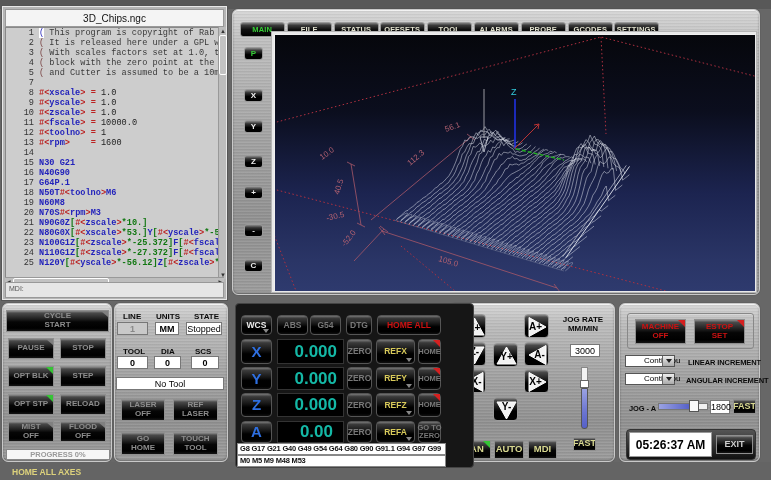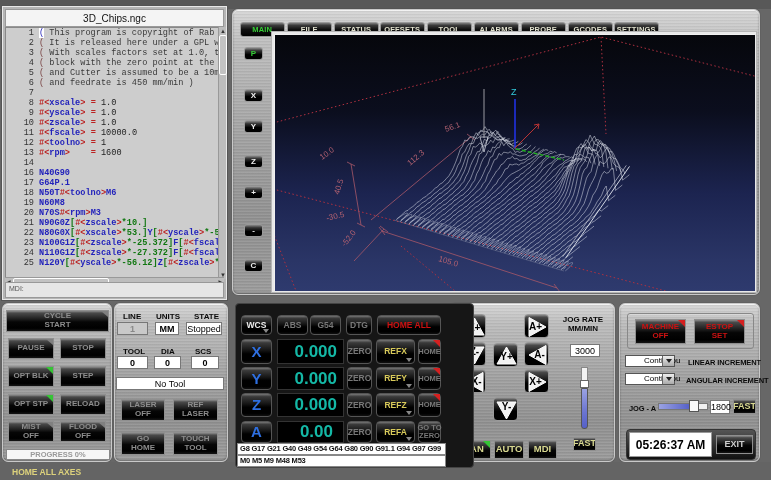--- a/index.html
+++ b/index.html
@@ -128,29 +128,29 @@
 <div class="abs" style="left:0;top:0;width:771px;height:9px;background:#585858"></div>
 
 <div class="abs" id="editor">
   <div id="etitle">3D_Chips.ngc</div>
   <div id="ecode">
       <div class="cl"><span class="ln">1</span><span class="ct"><i class="cur">(</i><i class="c"> This program is copyright of Rab G</i></span></div>
 <div class="cl"><span class="ln">2</span><span class="ct"><i class="p">(</i><i class="c"> It is released here under a GPL wi</i></span></div>
 <div class="cl"><span class="ln">3</span><span class="ct"><i class="p">(</i><i class="c"> With scales factors set at 1.0, th</i></span></div>
 <div class="cl"><span class="ln">4</span><span class="ct"><i class="p">(</i><i class="c"> block with the zero point at the c</i></span></div>
 <div class="cl"><span class="ln">5</span><span class="ct"><i class="p">(</i><i class="c"> and Cutter is assumed to be a 10mm</i></span></div>
-<div class="cl"><span class="ln">6</span><span class="ct"><i class="p">(</i><i class="c"> and feedrate is 450 mm/min )</i></span></div>
 <div class="cl"><span class="ln">7</span><span class="ct"></span></div>
 <div class="cl"><span class="ln">8</span><span class="ct"><i class="r">#&lt;</i><i class="b">xscale</i><i class="r">&gt;</i><i class="k"> </i><i class="r">=</i><i class="k"> 1.0</i></span></div>
 <div class="cl"><span class="ln">9</span><span class="ct"><i class="r">#&lt;</i><i class="b">yscale</i><i class="r">&gt;</i><i class="k"> </i><i class="r">=</i><i class="k"> 1.0</i></span></div>
 <div class="cl"><span class="ln">10</span><span class="ct"><i class="r">#&lt;</i><i class="b">zscale</i><i class="r">&gt;</i><i class="k"> </i><i class="r">=</i><i class="k"> 1.0</i></span></div>
 <div class="cl"><span class="ln">11</span><span class="ct"><i class="r">#&lt;</i><i class="b">fscale</i><i class="r">&gt;</i><i class="k"> </i><i class="r">=</i><i class="k"> 10000.0</i></span></div>
 <div class="cl"><span class="ln">12</span><span class="ct"><i class="r">#&lt;</i><i class="b">toolno</i><i class="r">&gt;</i><i class="k"> </i><i class="r">=</i><i class="k"> 1</i></span></div>
 <div class="cl"><span class="ln">13</span><span class="ct"><i class="r">#&lt;</i><i class="b">rpm</i><i class="r">&gt;</i><i class="k">    </i><i class="r">=</i><i class="k"> 1600</i></span></div>
 <div class="cl"><span class="ln">14</span><span class="ct"></span></div>
+<div class="cl"><span class="ln">15</span><span class="ct"><i class="b">N30 G21</i></span></div>
 <div class="cl"><span class="ln">16</span><span class="ct"><i class="b">N40G90</i></span></div>
 <div class="cl"><span class="ln">17</span><span class="ct"><i class="b">G64P.1</i></span></div>
 <div class="cl"><span class="ln">18</span><span class="ct"><i class="b">N50T</i><i class="r">#&lt;</i><i class="b">toolno</i><i class="r">&gt;</i><i class="b">M6</i></span></div>
 <div class="cl"><span class="ln">19</span><span class="ct"><i class="b">N60M8</i></span></div>
 <div class="cl"><span class="ln">20</span><span class="ct"><i class="b">N70S</i><i class="r">#&lt;</i><i class="b">rpm</i><i class="r">&gt;</i><i class="b">M3</i></span></div>
 <div class="cl"><span class="ln">21</span><span class="ct"><i class="b">N90G0Z</i><i class="g">[</i><i class="r">#&lt;</i><i class="b">zscale</i><i class="r">&gt;</i><i class="g">*10.]</i></span></div>
 <div class="cl"><span class="ln">22</span><span class="ct"><i class="b">N80G0X</i><i class="g">[</i><i class="r">#&lt;</i><i class="b">xscale</i><i class="r">&gt;</i><i class="g">*53.]</i><i class="b">Y</i><i class="g">[</i><i class="r">#&lt;</i><i class="b">yscale</i><i class="r">&gt;</i><i class="g">*-56</i></span></div>
 <div class="cl"><span class="ln">23</span><span class="ct"><i class="b">N100G1Z</i><i class="g">[</i><i class="r">#&lt;</i><i class="b">zscale</i><i class="r">&gt;</i><i class="g">*-25.372]</i><i class="b">F</i><i class="g">[</i><i class="r">#&lt;</i><i class="b">fscale</i></span></div>
 <div class="cl"><span class="ln">24</span><span class="ct"><i class="b">N110G1Z</i><i class="g">[</i><i class="r">#&lt;</i><i class="b">zscale</i><i class="r">&gt;</i><i class="g">*-27.372]</i><i class="b">F</i><i class="g">[</i><i class="r">#&lt;</i><i class="b">fscale</i></span></div>
 <div class="cl"><span class="ln">25</span><span class="ct"><i class="b">N120Y</i><i class="g">[</i><i class="r">#&lt;</i><i class="b">yscale</i><i class="r">&gt;</i><i class="g">*-56.12]</i><i class="b">Z</i><i class="g">[</i><i class="r">#&lt;</i><i class="b">zscale</i><i class="r">&gt;</i><i class="g">*-</i></span></div>

